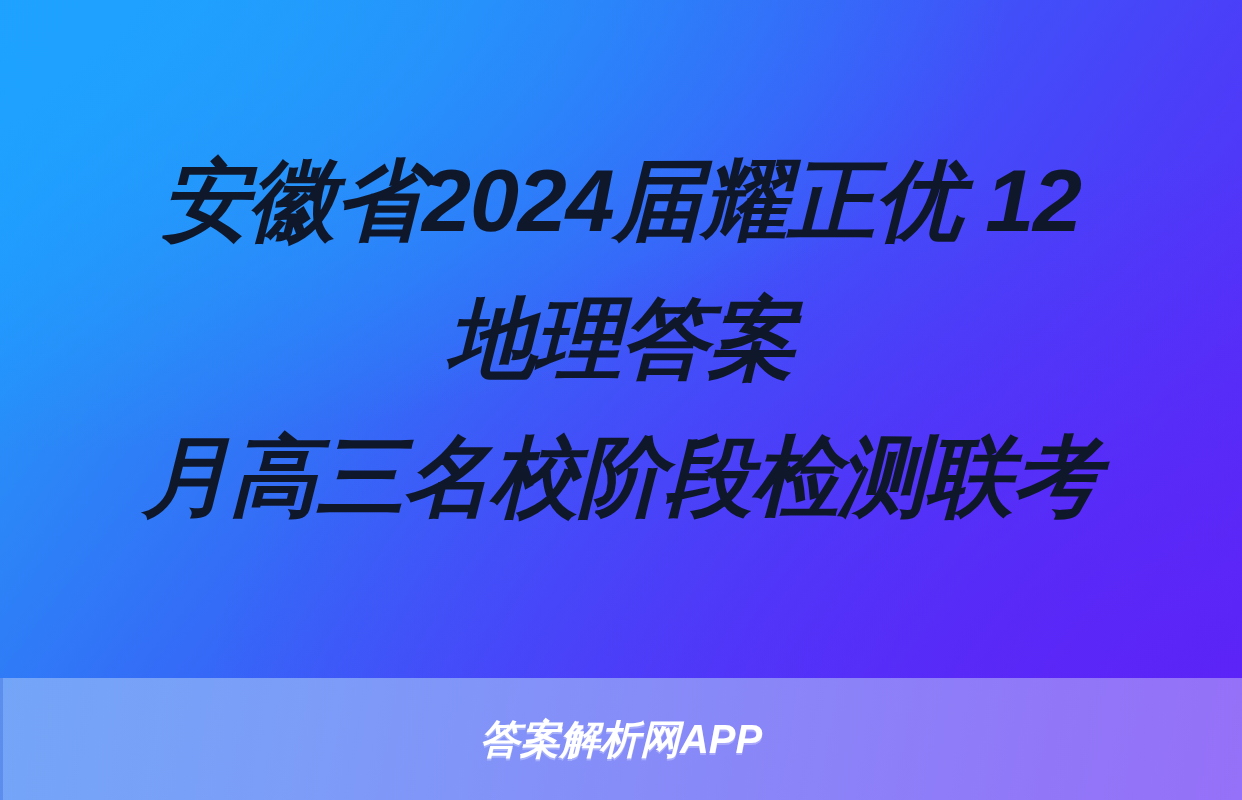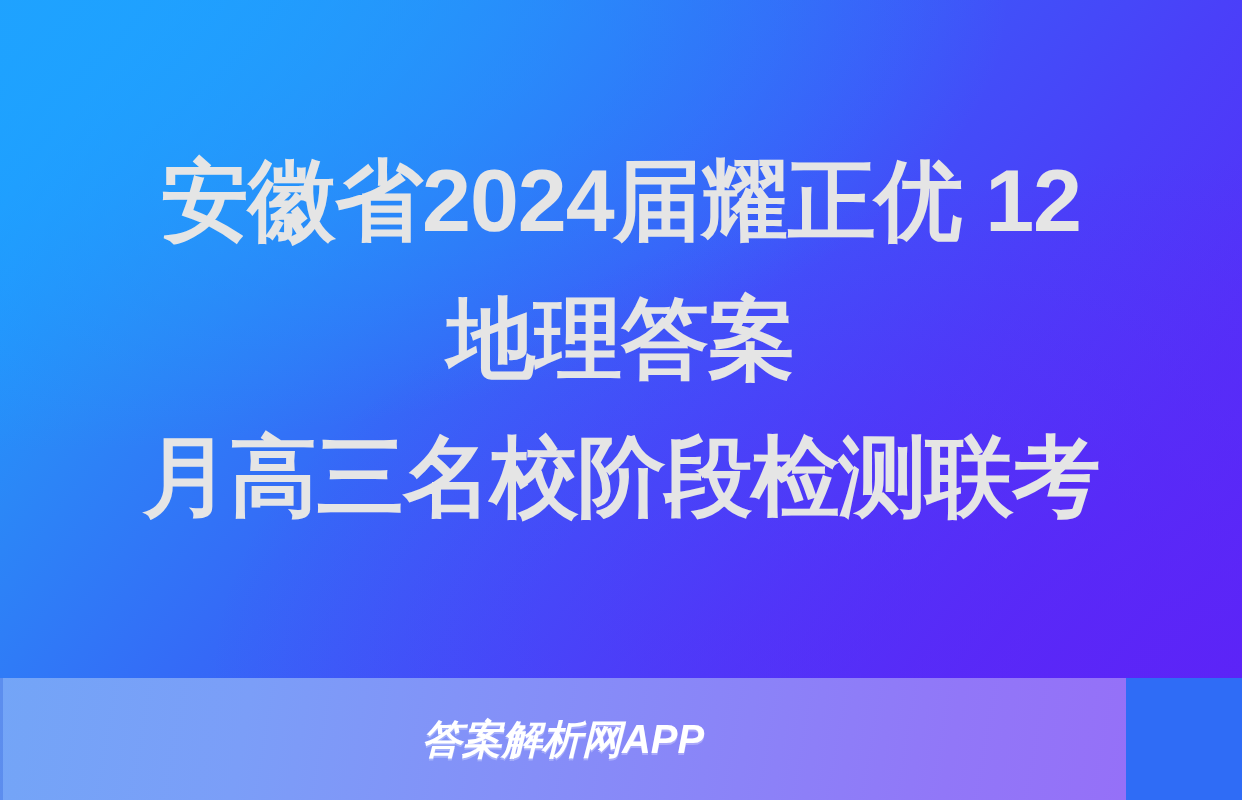--- a/index.html
+++ b/index.html
@@ -64,40 +64,41 @@
     display: flex;
     flex-direction: column;
     align-items: center;
     justify-content: center;
     z-index: 3;
     padding: 0 34px;
     box-sizing: border-box;
   }
 
   .title-line {
-    color: #e5e5e5;
+    color: #0f172a;
     font-family: "Liberation Sans", "DejaVu Sans", sans-serif;
     font-weight: 700;
+    font-style: italic;
     font-size: 88px;
     line-height: 140px;
     letter-spacing: -1px;
     white-space: nowrap;
     text-align: center;
     text-rendering: geometricPrecision;
   }
   .title-line.l3 {
     line-height: 136px;
   }
 
   
   .footer-band {
     position: absolute;
     left: 0;
     top: 678px;
-    width: 1126px;
+    width: 1242px;
     height: 122px;
     background: linear-gradient(100deg,
         #73a5f7   0%,
         #7b9ef8  22%,
         #8490f8  45%,
         #8b83f8  66%,
         #9177f8  84%,
         #9570f8 100%);
     display: flex;
     align-items: center;

